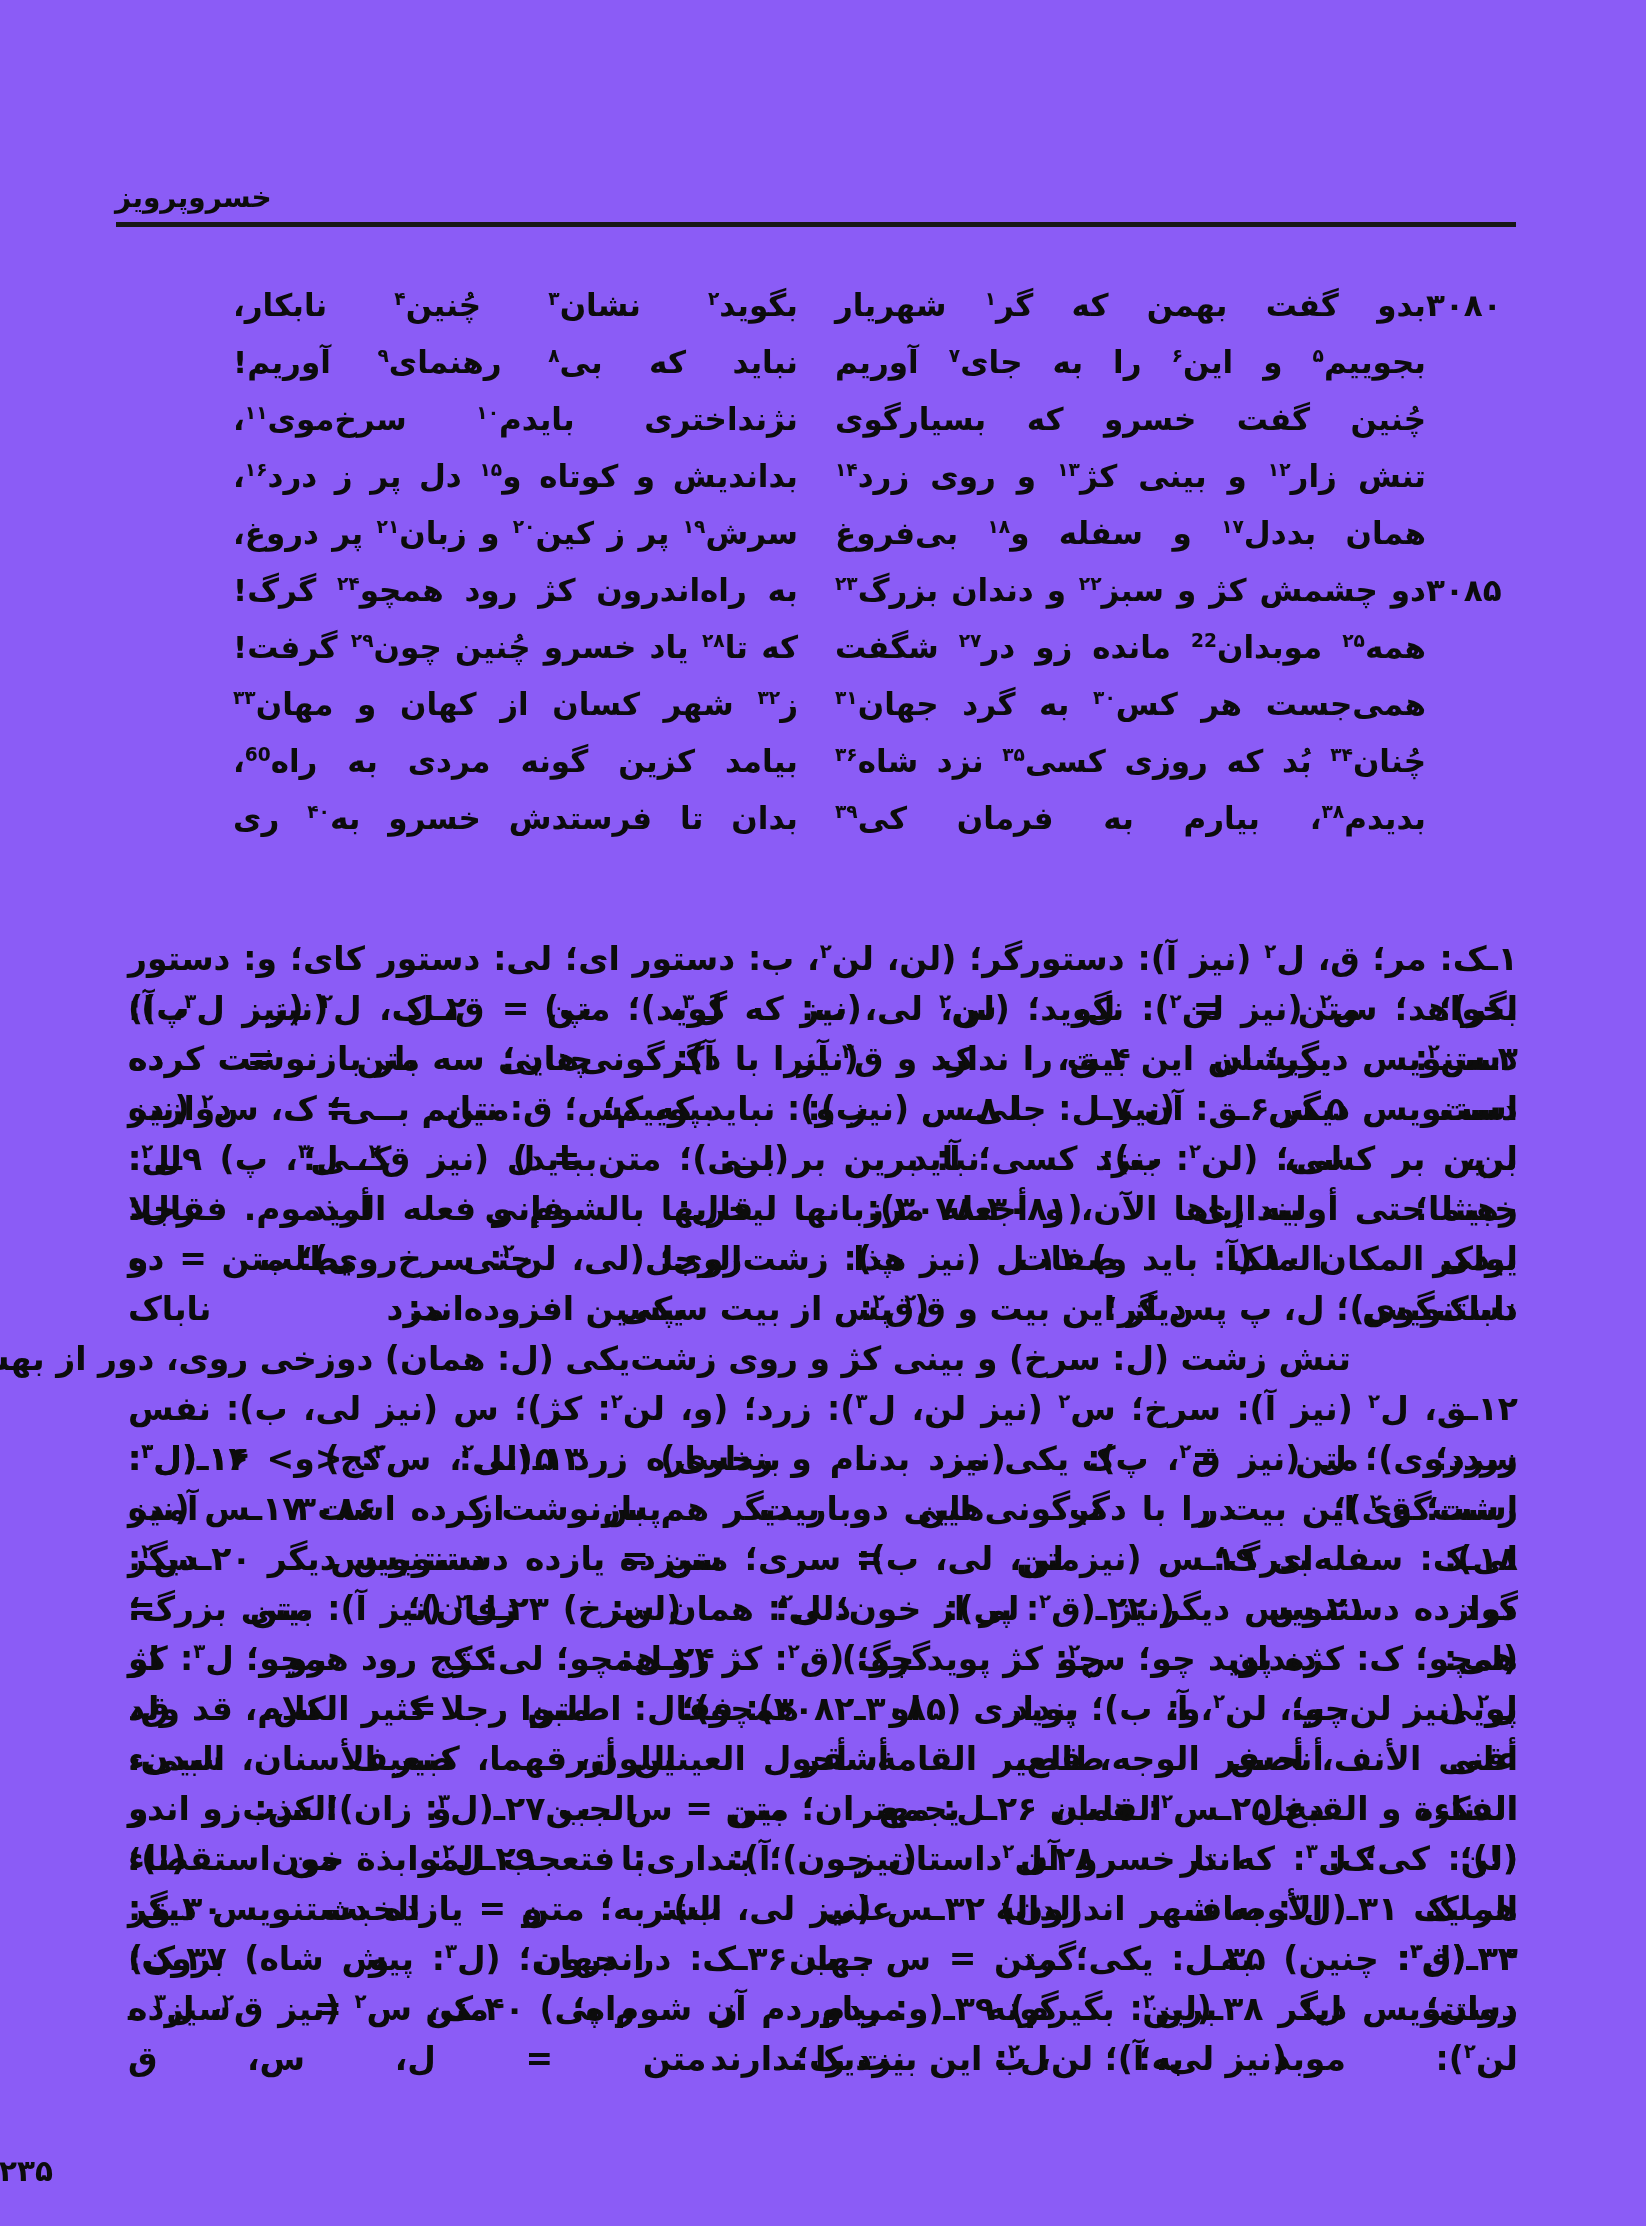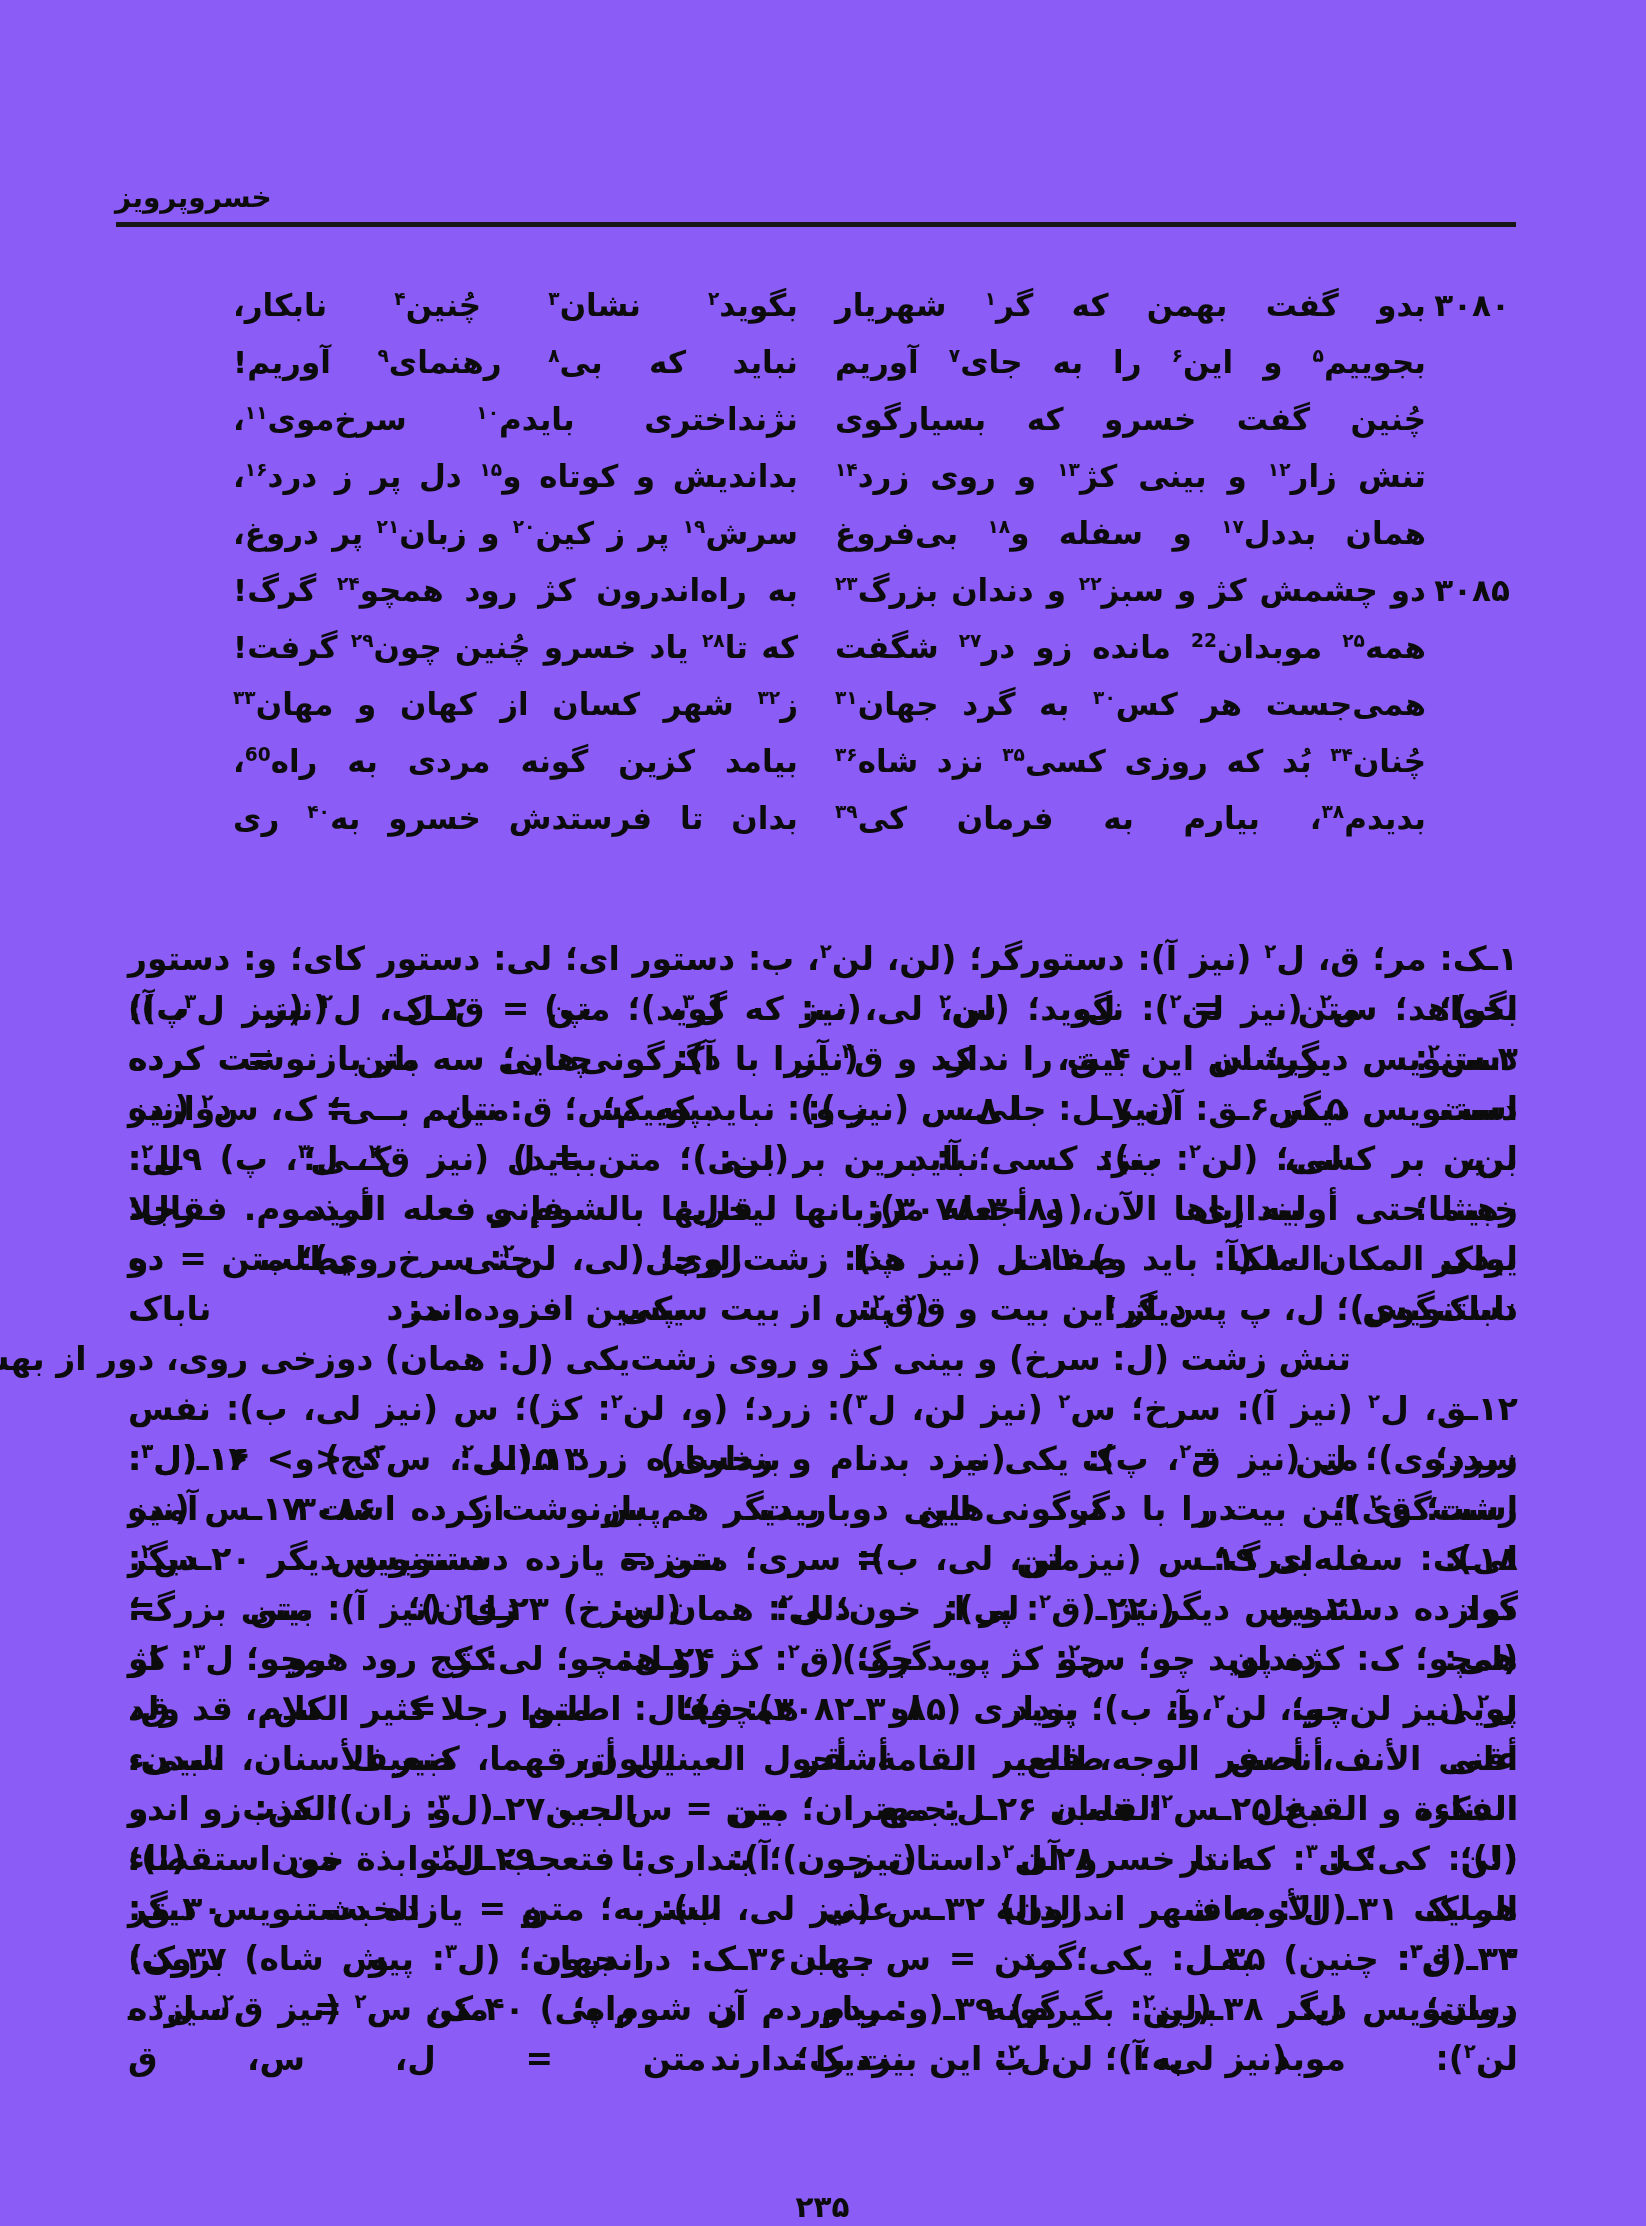--- a/index.html
+++ b/index.html
@@ -22,21 +22,21 @@
   .header-rule{
     position:absolute;top:222px;left:117px;
     width:1400px;height:4.6px;background:#171717;
   }
   
   .poem{
     position:absolute;top:277px;right:128px;width:1390px;
     font-size:31px;font-weight:bold;direction:rtl;
   }
   .vrow{display:flex;height:57px;line-height:57px;}
-  .vnum{flex:none;width:92px;text-align:center;}
+  .vnum{flex:none;width:92px;text-align:left;}
   .hemi{display:block;overflow:visible;}
   .hemi{text-align:justify;text-align-last:justify;}
   .hemi-a{flex:none;width:591px;}
   .hemi-b{flex:none;width:565px;margin-right:37px;}
   sup{font-size:0.6em;vertical-align:super;line-height:0;}
   
   .apparatus{
     position:absolute;top:934px;right:128px;width:1390px;
     font-size:33px;font-weight:bold;direction:rtl;
   }
@@ -50,21 +50,21 @@
   .app-indent{padding-right:231px;}
   .app-verse{
     height:50px;line-height:50px;
     display:flex;justify-content:space-between;
     padding-right:167px;padding-left:172px;
   }
   .app-verse .inset-hemi{white-space:nowrap;}
   
   .page-number{
     position:absolute;top:2154px;left:0;width:100%;
-    text-align:center;font-size:29.5px;font-weight:bold;margin-top:36px;
+    text-align:left;font-size:29.5px;font-weight:bold;
   }
 </style>
 </head>
 <body>
 
 <div class="page">
   <div class="running-header">خسروپرویز</div>
   <div class="header-rule"></div>
 
   <div class="poem">

